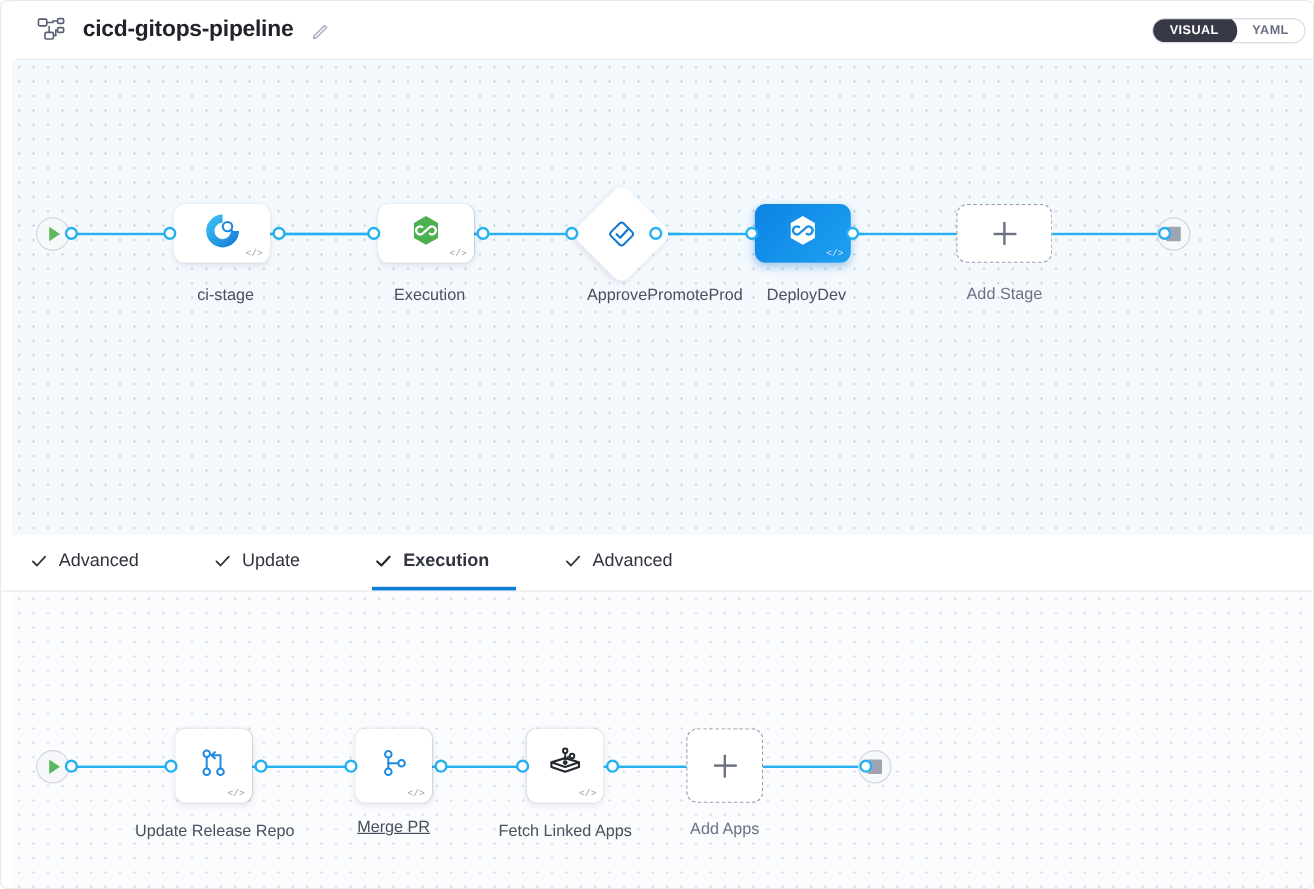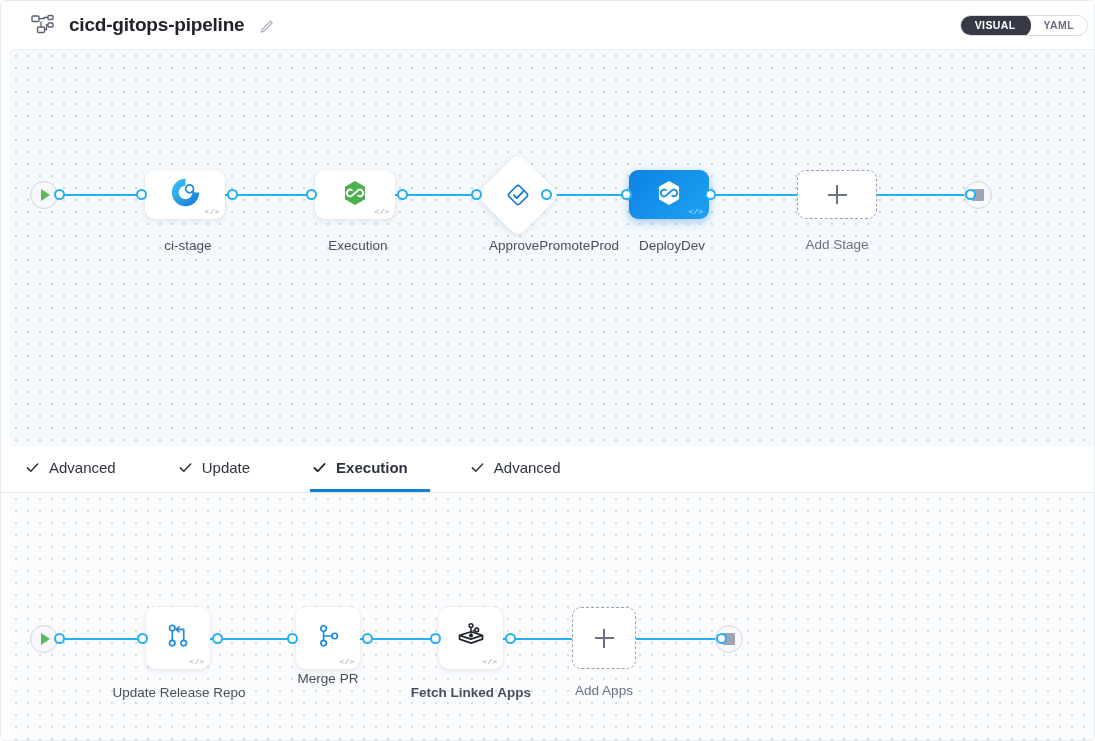--- a/index.html
+++ b/index.html
@@ -390,39 +390,39 @@
           <circle cx="12" cy="8.5" r="3.1" fill="none" stroke="#1f8ae0" stroke-width="1.9"></circle>
           <circle cx="12" cy="25" r="3.1" fill="none" stroke="#1f8ae0" stroke-width="1.9"></circle>
           <circle cx="24.5" cy="17" r="3.1" fill="none" stroke="#1f8ae0" stroke-width="1.9"></circle>
           <path d="M12 11.6 V21.9" stroke="#1f8ae0" stroke-width="1.9"></path>
           <path d="M12 17 C17 17 18.5 17 21.4 17" fill="none" stroke="#1f8ae0" stroke-width="1.9" stroke-linecap="round"></path>
         </svg>
       </span>
       <span class="code-badge">&lt;/&gt;</span>
     </div>
     <div class="port" style="left:352px; top:140px;"></div>
-    <div class="nlabel" style="left:258px; top:176px; width:120px;">Merge PR</div>
+    <div class="nlabel" style="left:258px; top:186px; width:120px;text-decoration:underline;">Merge PR</div>
 
     <div class="port" style="left:420px; top:140px;"></div>
     <div class="card" style="left:429px; top:114px; width:64px; height:62px;">
       <span>
         <svg viewBox="0 0 36 34" width="32" height="30">
           <path d="M18 20.5 L5 16.2 L18 12.2 L31 16.2 Z" fill="none" stroke="#22262f" stroke-width="2" stroke-linejoin="round"></path>
           <path d="M5 16.2 V20.6 L18 25 L31 20.6 V16.2" fill="none" stroke="#22262f" stroke-width="2" stroke-linejoin="round"></path>
           <circle cx="18" cy="16.4" r="2.3" fill="#22262f"></circle>
           <circle cx="18" cy="5.2" r="2.1" fill="none" stroke="#22262f" stroke-width="1.8"></circle>
           <circle cx="24.5" cy="10.2" r="2.1" fill="none" stroke="#22262f" stroke-width="1.8"></circle>
           <path d="M18 7.3 V14.1" stroke="#22262f" stroke-width="1.8"></path>
           <path d="M19.9 11.3 L22.6 10.6" stroke="#22262f" stroke-width="1.8"></path>
         </svg>
       </span>
       <span class="code-badge">&lt;/&gt;</span>
     </div>
     <div class="port" style="left:495px; top:140px;"></div>
-    <div class="nlabel" style="left:396px; top:190px; width:130px;font-weight:bold;">Fetch Linked Apps</div>
+    <div class="nlabel" style="left:396px; top:190px; width:130px;">Fetch Linked Apps</div>
 
     <div class="dashed-add" style="left:562px; top:114px; width:64px; height:62px;">
       <span class="plus"></span>
     </div>
     <div class="nlabel muted" style="left:544px; top:188px; width:100px;">Add Apps</div>
 
     <div class="port" style="left:706px; top:140px;"></div>
     <div class="terminus" style="left:705px; top:132px;">
       <span class="stop-sq"></span>
     </div>

